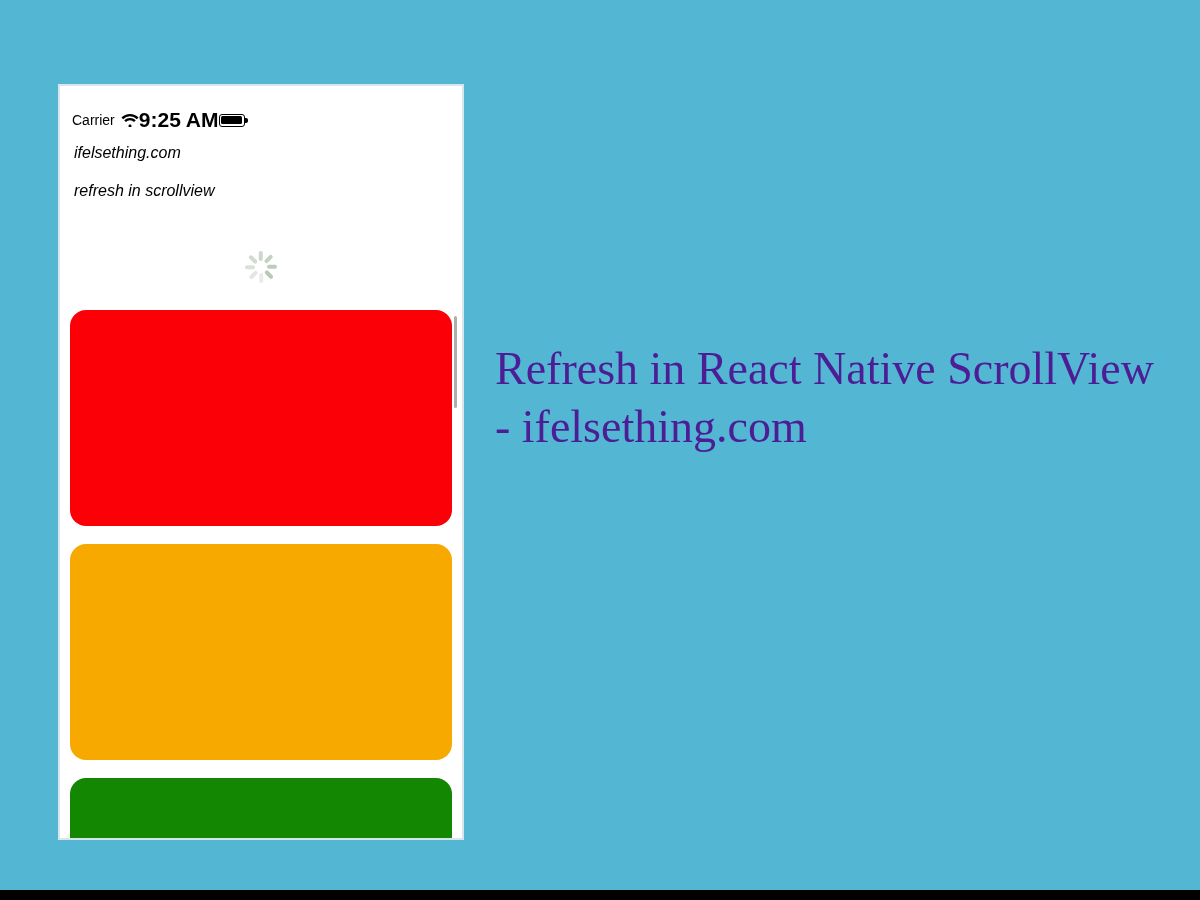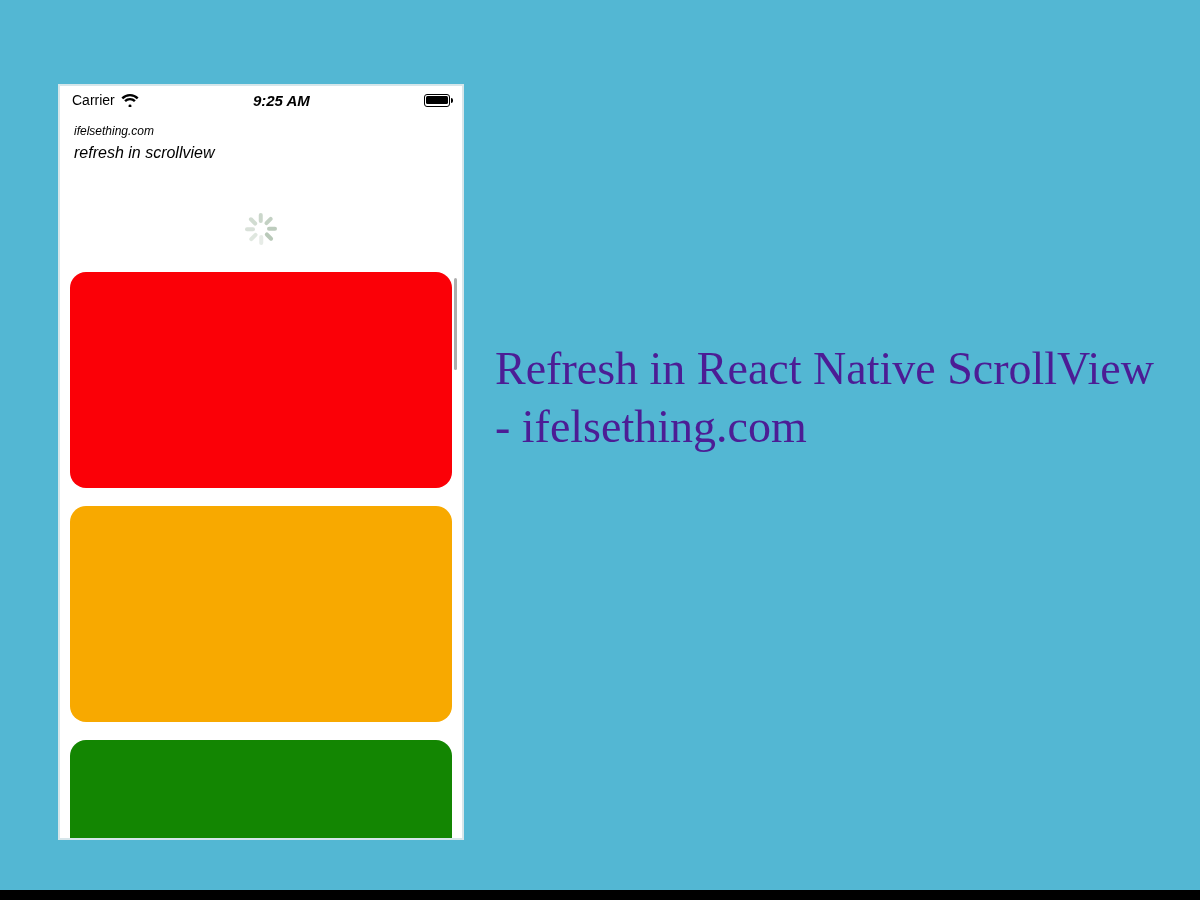--- a/index.html
+++ b/index.html
@@ -23,51 +23,51 @@
     left: 58px;
     width: 406px;
     height: 756px;
     background: #fff;
     border: 2px solid #d6e6ea;
     overflow: hidden;
   }
   .statusbar {
     display: flex;
     align-items: center;
-    justify-content: space-between;
     height: 28px;
     padding: 0 12px;
     font-size: 14px;
     font-weight: 500;
     color: #000;
+    margin-top: 20px;
   }
   .statusbar .left { display: flex; align-items: center; gap: 6px; }
-  .statusbar .center { font-weight: 600; font-size: 15px; font-style: italic; }
+  .statusbar .center { font-weight: 600; font-size: 21px; }
   .statusbar .right { display: flex; align-items: center; }
   .wifi-icon { position: relative; width: 18px; height: 14px; display:inline-block; }
   .battery {
     width: 26px; height: 13px;
     border: 1.5px solid #000; border-radius: 3px;
     position: relative;
   }
   .battery::after {
     content:""; position:absolute; right:-4px; top:3px; width:2.5px; height:5px;
     background:#000; border-radius:0 2px 2px 0;
   }
   .battery .fill { position:absolute; inset:1.2px; background:#000; border-radius:1.5px; }
   .app-header {
     padding: 10px 14px 0 14px;
   }
   .brand {
     font-style: italic;
-    font-size: 12px;
+    font-size: 16px;
     color: #000;
   }
   .subtitle {
-    margin-top: 6px;
+    margin-top: 20px;
     font-style: italic;
     font-size: 16px;
     color: #000;
   }
   .spinner-wrap {
     width: 100%;
     display: flex;
     justify-content: center;
     margin-top: 50px;
     margin-bottom: 26px;

